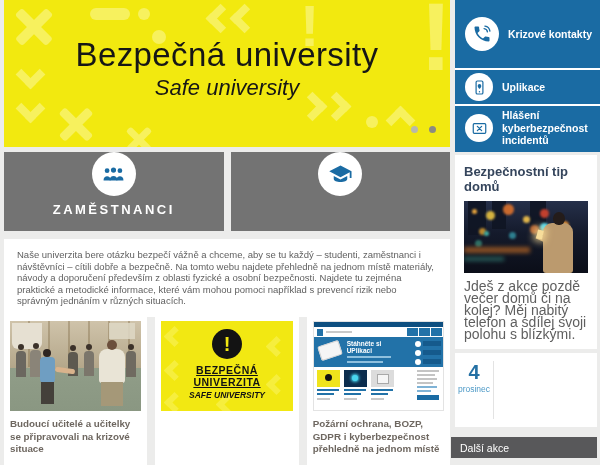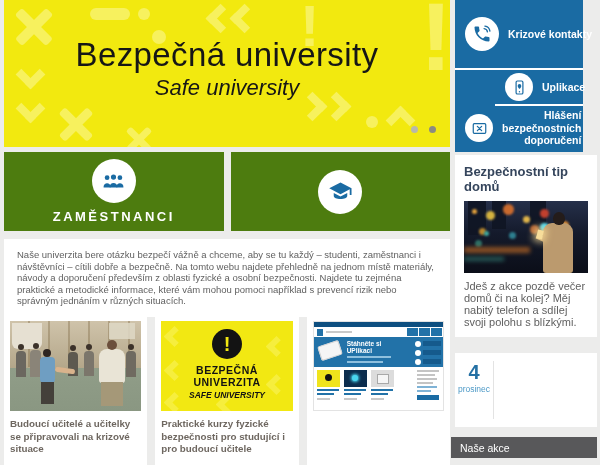--- a/index.html
+++ b/index.html
@@ -18,32 +18,32 @@
   .chev.down{transform:rotate(45deg);} .chev.right{transform:rotate(-45deg);}
   .chev.left{transform:rotate(135deg);} .chev.up{transform:rotate(-135deg);}
   .dotshape{background:#f7f15e;border-radius:50%;}
   .dash{background:#f7f15e;border-radius:6px;}
   .bang{color:#f7f15e;font-weight:bold;line-height:.9;}
   .dots{position:absolute;right:14px;bottom:10px;z-index:4;}
   .cdot{display:inline-block;width:7px;height:7px;border-radius:50%;margin-left:7px;background:#b8b8aa;cursor:pointer;}
   .cdot.dark{background:#8b8b80;}
 
   
-  .sidebar{position:absolute;left:455px;top:0;width:128px;height:152px;background:#1a6ba3;text-align:right;}
+  .sidebar{position:absolute;left:455px;top:0;width:145px;height:152px;background:#1a6ba3;}
   .side-item{display:flex;align-items:center;gap:9px;padding:0 6px 0 10px;box-sizing:border-box;cursor:pointer;}
   .side-item.bline{border-bottom:2px solid #fff;}
-  .h70{height:70px;} .h36{height:36px;margin-left:40px;} .h44{height:44px;}
+  .h70{height:70px;} .h36{height:36px;} .h44{height:44px;}
   .circle{background:#fff;border-radius:50%;display:flex;align-items:center;justify-content:center;flex:none;}
   .c34{width:34px;height:34px;} .c28{width:28px;height:28px;} .c44{width:44px;height:44px;}
   .side-label{color:#fff;font-weight:bold;font-size:10.5px;line-height:1.2;}
   .nowrap{white-space:nowrap;}
 
   
   .tiles{position:absolute;left:4px;top:152px;width:446px;height:79px;display:flex;gap:7px;}
-  .tile{flex:1;background:#4d7c0f;display:flex;flex-direction:column;align-items:center;justify-content:center;cursor:pointer;}
+  .tile{flex:1;background:#737373;display:flex;flex-direction:column;align-items:center;cursor:pointer;}
   .tile-label{color:#fff;font-weight:bold;font-size:13px;letter-spacing:2.5px;margin-top:6px;}
 
   
   .intro{position:absolute;left:4px;top:239px;width:446px;box-sizing:border-box;background:#fff;
          padding:10px 13px;font-size:9.5px;line-height:11.6px;color:#5f5f5f;}
 
   
   .cards{position:absolute;left:4px;top:315px;width:446px;display:flex;gap:8px;}
   .card{flex:1;background:#fff;padding:6px 6px 10px;box-sizing:border-box;height:150px;overflow:hidden;cursor:pointer;display:block;}
   .card-img{position:relative;height:90px;overflow:hidden;}
@@ -64,21 +64,21 @@
   .ph-m::before{content:"";position:absolute;top:-9px;left:8px;width:10px;height:10px;border-radius:50%;background:#6b4f3c;}
   .ph-m-legs{position:absolute;right:18px;top:61px;width:22px;height:24px;background:#a59878;}
   .ph-arm{position:absolute;left:45px;top:47px;width:20px;height:5px;background:#d9b38c;border-radius:3px;transform:rotate(8deg);}
 
   
   .logoimg{background:#f2e812;text-align:center;}
   .chev.small{border-width:0 6px 6px 0;width:9px;height:9px;border-color:#f6ee3e;}
   .bang-circle{position:relative;width:30px;height:30px;background:#131313;border-radius:50%;margin:8px auto 5px;
                display:flex;align-items:center;justify-content:center;z-index:2;}
   .bang-circle span{color:#f2e812;font-weight:bold;font-size:20px;line-height:1;}
-  .logo-l1,.logo-l2{position:relative;font-weight:bold;font-size:10.5px;letter-spacing:.5px;color:#131313;line-height:12px;z-index:2;}
+  .logo-l1,.logo-l2{position:relative;font-weight:bold;font-size:10.5px;letter-spacing:.5px;color:#131313;line-height:12px;z-index:2;text-decoration:underline;}
   .logo-l3{position:relative;font-weight:bold;font-style:italic;font-size:8.5px;color:#131313;margin-top:2px;z-index:2;}
 
   
   .mini{background:#fff;border:1px solid #e3e3e3;box-sizing:border-box;}
   .m-top{position:absolute;left:0;top:0;right:0;height:5px;background:#0e4f80;}
   .m-logo{position:absolute;left:3px;top:7px;width:6px;height:7px;background:#2272a8;}
   .m-navbar1{position:absolute;left:12px;top:9px;width:26px;height:2px;background:#c9c9c9;}
   .m-navblocks{position:absolute;right:1px;top:6px;display:flex;gap:1px;}
   .m-navblocks i{display:block;width:11px;height:8px;background:#2272a8;}
   .m-hero{position:absolute;left:0;top:15px;right:0;height:30px;background:#2272a8;overflow:hidden;}
@@ -114,21 +114,21 @@
               70px 2px 0 2px #c2402e,8px 20px 0 1px #b8872e,60px 18px 0 2px #b06030,90px 14px 0 2px #d98a35;}
   .bokeh.cool{left:20px;top:30px;background:#3fa89e;box-shadow:26px 2px 0 1px #2e7f8f,58px -6px 0 2px #49d6ef,
               74px 6px 0 1px #5577b0,-8px 10px 0 1px #2e6f66;}
   .tn-streak{position:absolute;left:0;top:46px;width:66px;height:6px;background:#a85f24;filter:blur(2px);opacity:.8;}
   .tn-streak2{position:absolute;left:0;top:56px;width:40px;height:4px;background:#2e6f66;filter:blur(2px);opacity:.8;}
   .tn-coat{position:absolute;right:15px;top:22px;width:30px;height:50px;background:#bb9a6e;border-radius:9px 9px 3px 3px;}
   .tn-head{position:absolute;right:23px;top:11px;width:12px;height:13px;background:#241c1a;border-radius:50% 50% 45% 45%;}
   .tn-arm{position:absolute;right:40px;top:35px;width:12px;height:5px;background:#bb9a6e;transform:rotate(25deg);}
   .tn-phone{position:absolute;right:45px;top:29px;width:6px;height:9px;background:#f7dd9a;
             box-shadow:0 0 7px 3px rgba(250,220,150,.75);transform:rotate(12deg);}
-  .tip-text{margin-top:7px;font-size:11px;line-height:12px;color:#5f5f5f;}
+  .tip-text{margin-top:7px;font-size:14px;line-height:12px;color:#5f5f5f;}
   .tip-btn-row{text-align:right;margin-top:6px;}
   .btn-blue{display:inline-block;background:#1a6ba3;color:#fff;font-weight:bold;font-size:10.5px;
             padding:4px 8px;border-radius:2px;cursor:pointer;}
 
   .event-card{position:absolute;left:455px;top:353px;width:142px;box-sizing:border-box;background:#fff;
               display:flex;padding:8px 0;min-height:74px;cursor:pointer;}
   .event-date{width:38px;text-align:center;flex:none;}
   .event-day{font-size:20px;font-weight:bold;color:#2470a4;line-height:1.1;}
   .event-month{font-size:8.5px;color:#4e9ac7;margin-top:1px;}
   .event-sep{width:1px;background:#e3e3e3;}
@@ -191,21 +191,21 @@
       </span>
       <span class="side-label nowrap">Uplikace</span>
     </a>
     <a class="side-item h44">
       <span class="circle c28">
         <svg width="17" height="17" viewBox="0 0 24 24">
             <rect x="3.2" y="5.2" width="17.6" height="13.6" rx="1.4" fill="none" stroke="#1a6ba3" stroke-width="1.7"></rect>
             <path fill="none" stroke="#1a6ba3" stroke-width="1.8" stroke-linecap="round" d="M9 9l6 6M15 9l-6 6"></path>
           </svg>
       </span>
-      <span class="side-label">Hlášení bezpečnostních doporučení</span>
+      <span class="side-label">Hlášení kyberbezpečnost incidentů</span>
     </a>
   </div>
 
   <div class="tiles">
     <a class="tile">
       <span class="circle c44">
         <svg width="27" height="27" viewBox="0 0 24 24" fill="#1a6ba3">
             <circle cx="6.3" cy="8.6" r="2.1"></circle>
             <path d="M3.2 16.6c0-1.9 1.4-3.1 3.1-3.1s3.1 1.2 3.1 3.1v.8H3.2z"></path>
             <circle cx="12" cy="8.1" r="2.3"></circle>
@@ -257,21 +257,20 @@
         <span class="deco chev small left" style="left:108px;top:18px;"></span>
         <span class="deco chev small left" style="left:108px;top:56px;"></span>
         <span class="deco chev small left" style="left:58px;top:76px;"></span>
         <div class="bang-circle">
             <span>!</span>
           </div>
         <div class="logo-l1">BEZPEČNÁ</div>
         <div class="logo-l2">UNIVERZITA</div>
         <div class="logo-l3">SAFE UNIVERSITY</div>
       </div>
-      <div class="card-title">Praktické kurzy fyzické bezpečnosti pro studující i pro budoucí učitele</div>
     </a>
 
     <a class="card">
       <div class="card-img mini">
         <div class="m-top"></div>
         <div class="m-logo"></div>
         <div class="m-navbar1"></div>
         <div class="m-navblocks">
             <i></i>
             <i></i>
@@ -318,20 +317,21 @@
         <div class="m-side">
           <i style="width:22px;"></i>
             <i style="width:18px;"></i>
             <i style="width:20px;"></i>
             <i style="width:16px;"></i>
           <i class="b" style="width:20px;"></i>
             <i class="b" style="width:14px;"></i>
           <div class="btn"></div>
         </div>
       </div>
+      <div class="card-title">Požární ochrana, BOZP, GDPR i kyberbezpečnost přehledně na jednom místě</div>
     </a>
   </div>
 
   <div class="tip-card">
     <div class="tip-heading">Bezpečnostní tip domů</div>
     <div class="tip-img">
       <div class="tn-b" style="left:4px;top:0;width:18px;height:34px;"></div>
       <div class="tn-b" style="left:28px;top:0;width:14px;height:28px;"></div>
       <div class="tn-b" style="left:66px;top:0;width:16px;height:30px;"></div>
       <div class="bokeh warm"></div>
@@ -347,15 +347,15 @@
   </div>
 
   <div class="event-card">
     <div class="event-date">
       <div class="event-day">4</div>
       <div class="event-month">prosinec</div>
     </div>
     <div class="event-sep"></div>
   </div>
 
-  <a class="btn-dark">Naše akce</a>
+  <a class="btn-dark">Další akce</a>
 
 </div>
 
 </body></html>

